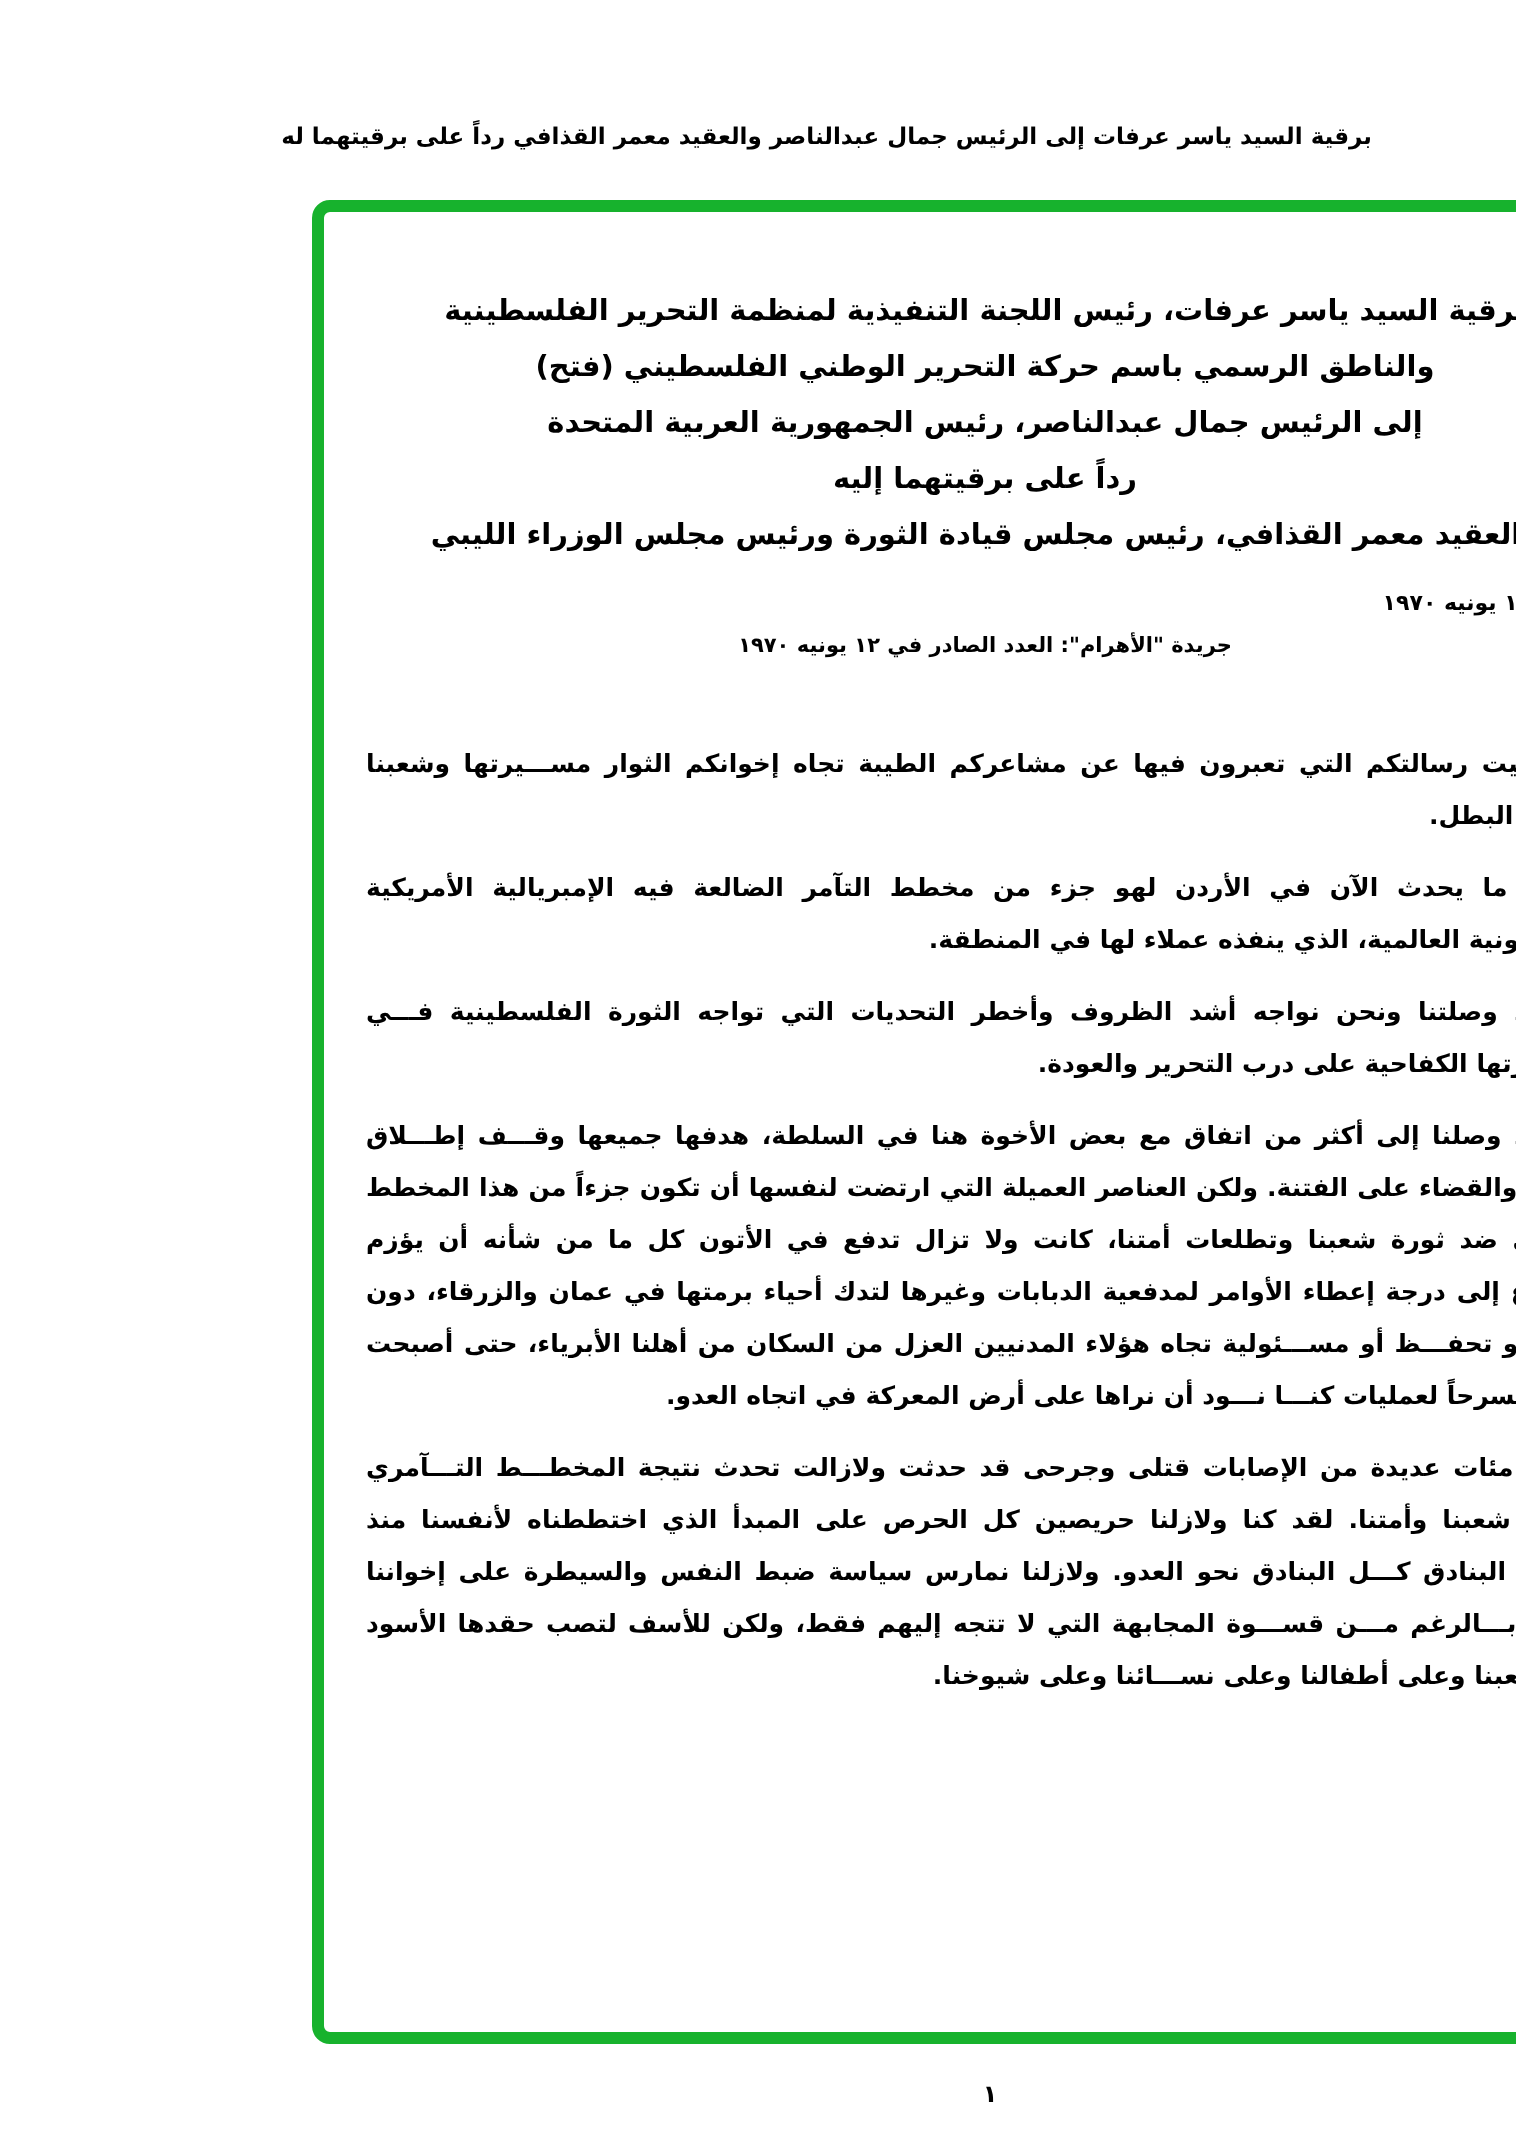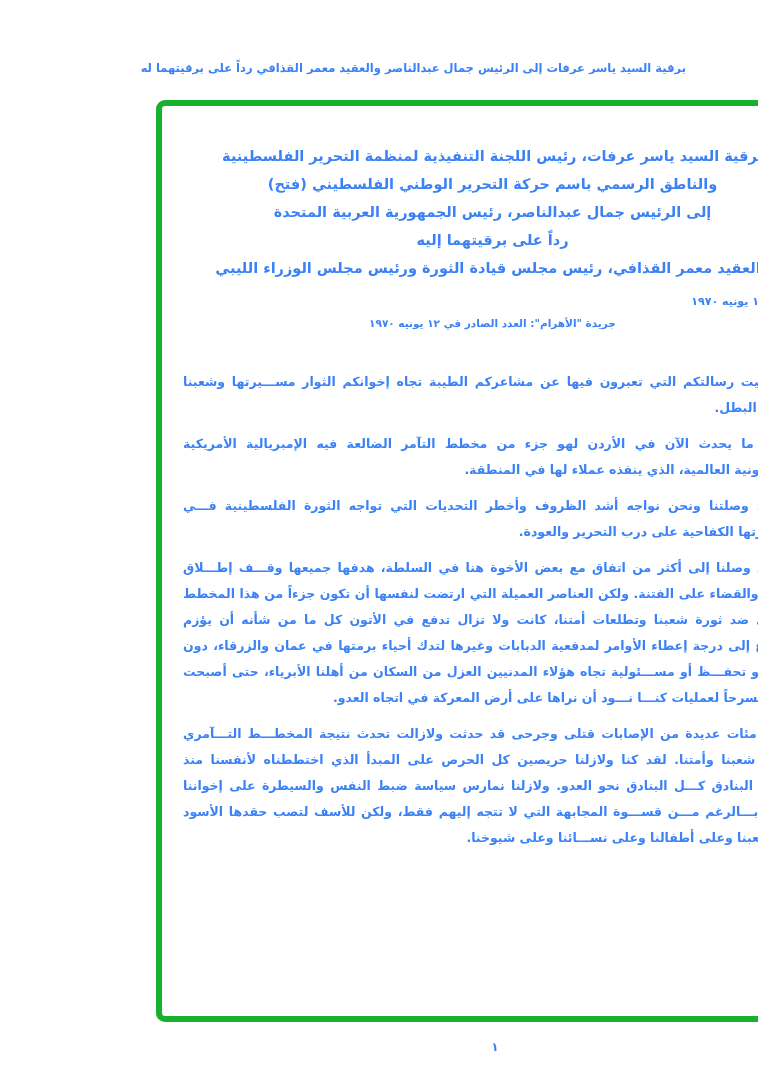--- a/index.html
+++ b/index.html
@@ -2,21 +2,21 @@
 <html lang="ar" dir="rtl"><head>
 <meta charset="utf-8">
 <style>
   html,body { margin:0; padding:0; background:#ffffff; }
   .page {
     position:relative;
     width:642px; height:1078px;
     background:#ffffff;
     overflow:hidden;
     direction:rtl;
-    color:#3b82f6;
+    color:#000000;
     font-family:"DejaVu Sans","Liberation Sans",sans-serif;
   }
   .doc-caption {
     position:absolute;
     top:61px; right:72px; left:40px;
     text-align:right;
     font-size:11.5px;
     font-weight:700;
     white-space:nowrap;
   }

